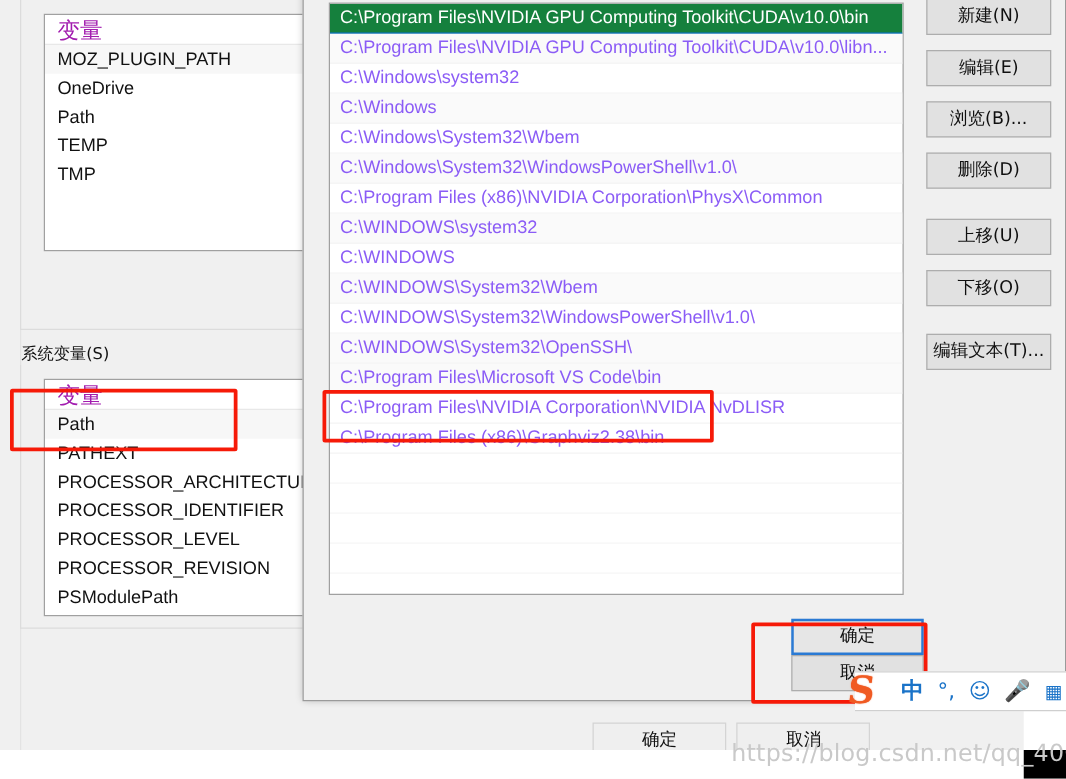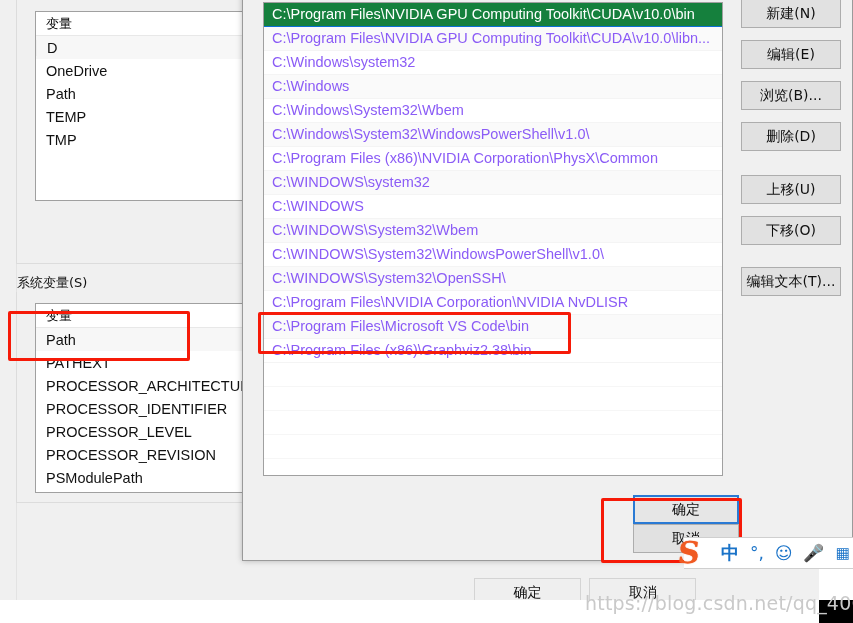--- a/index.html
+++ b/index.html
@@ -43,21 +43,21 @@
     position:absolute;left:35px;top:303px;width:700px;height:190px;
     background:#ffffff;border:1px solid #a0a0a0;
     box-sizing:border-box;overflow:hidden;
   }
 
   .grid-head{
     display:flex;height:23px;align-items:center;
     border-bottom:1px solid #e8e8e8;background:#ffffff;
   }
   .grid-head .col{
-    font-size:13px;color:#000000;padding-left:10px;
+    font-size:18px;color:#a21caf;padding-left:10px;
     font-family:"DejaVu Sans","Liberation Sans",sans-serif;
   }
   .grid-head .col.sep{border-left:1px solid #dddddd;}
   .grid-row{
     display:flex;height:23px;align-items:center;font-size:14.5px;color:#111;
   }
   .grid-row.alt{background:#f7f7f7;}
   .grid-row .cname{padding-left:10px;width:200px;flex:none;
     white-space:nowrap;overflow:hidden;}
   .grid-row .cval{padding-left:10px;border-left:1px solid #f0f0f0;
@@ -162,20 +162,21 @@
   <div id="parent-left-edge"></div>
 
   <div id="user-group"></div>
   <div id="user-list">
     <div class="grid-head">
       <div class="col" style="width:200px;flex:none;">变量</div>
       <div class="col sep" style="flex:1;">值</div>
     </div>
     <div id="user-rows">
         <div class="grid-row alt">
+          <div class="cname">MOZ_PLUGIN_PATH</div>
           <div class="cval">D</div>
         </div>
         <div class="grid-row">
           <div class="cname">OneDrive</div>
           <div class="cval">C</div>
         </div>
         <div class="grid-row">
           <div class="cname">Path</div>
           <div class="cval">E</div>
         </div>
@@ -248,22 +249,22 @@
       <div class="path-row">C:\Windows\system32</div>
       <div class="path-row alt">C:\Windows</div>
       <div class="path-row">C:\Windows\System32\Wbem</div>
       <div class="path-row alt">C:\Windows\System32\WindowsPowerShell\v1.0\</div>
       <div class="path-row">C:\Program Files (x86)\NVIDIA Corporation\PhysX\Common</div>
       <div class="path-row alt">C:\WINDOWS\system32</div>
       <div class="path-row">C:\WINDOWS</div>
       <div class="path-row alt">C:\WINDOWS\System32\Wbem</div>
       <div class="path-row">C:\WINDOWS\System32\WindowsPowerShell\v1.0\</div>
       <div class="path-row alt">C:\WINDOWS\System32\OpenSSH\</div>
+      <div class="path-row alt">C:\Program Files\Microsoft VS Code\bin</div>
       <div class="path-row">C:\Program Files\NVIDIA Corporation\NVIDIA NvDLISR</div>
-      <div class="path-row alt">C:\Program Files\Microsoft VS Code\bin</div>
       <div class="path-row">C:\Program Files (x86)\Graphviz2.38\bin</div>
       <div class="path-filler"></div>
       <div class="path-filler"></div>
       <div class="path-filler"></div>
       <div class="path-filler"></div>
       <div class="path-filler"></div>
     </div>
 
   <div id="edit-buttons">
     <span class="btn">新建(N)</span>

